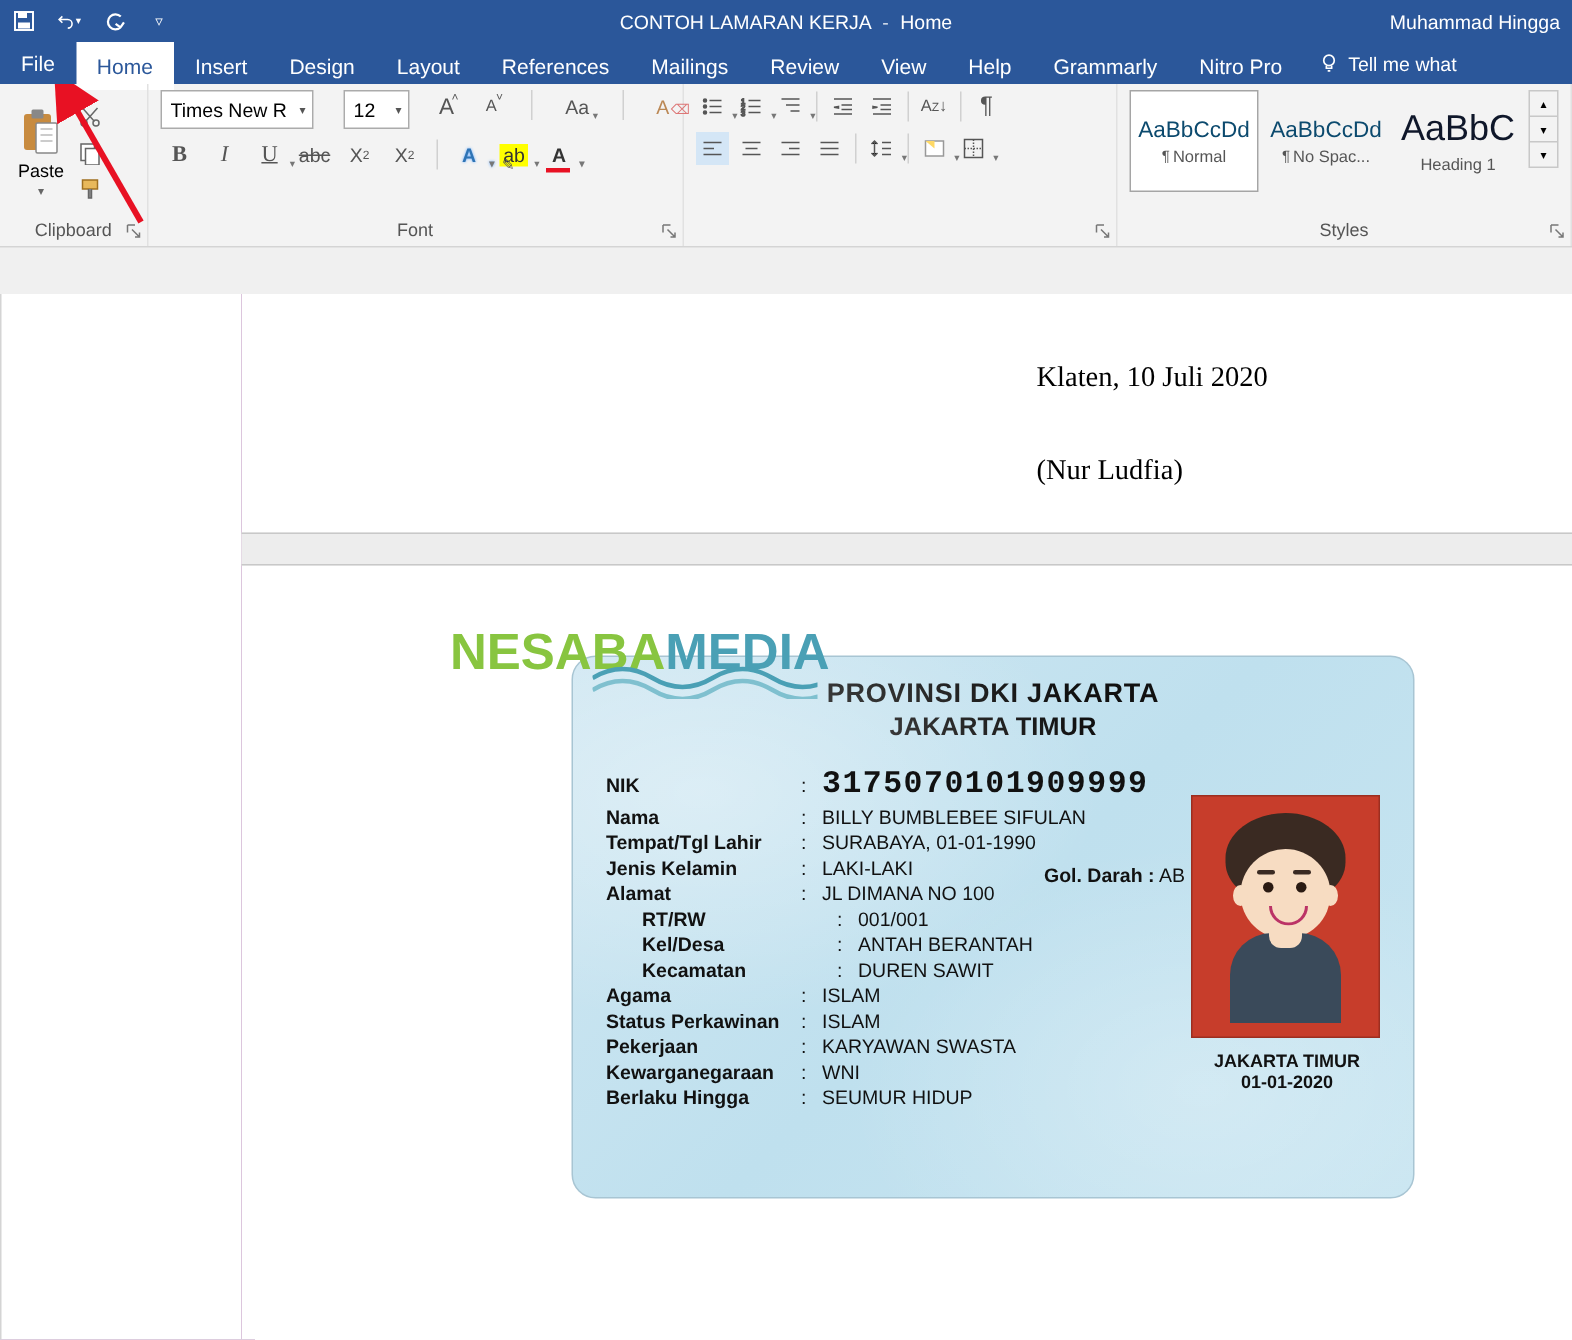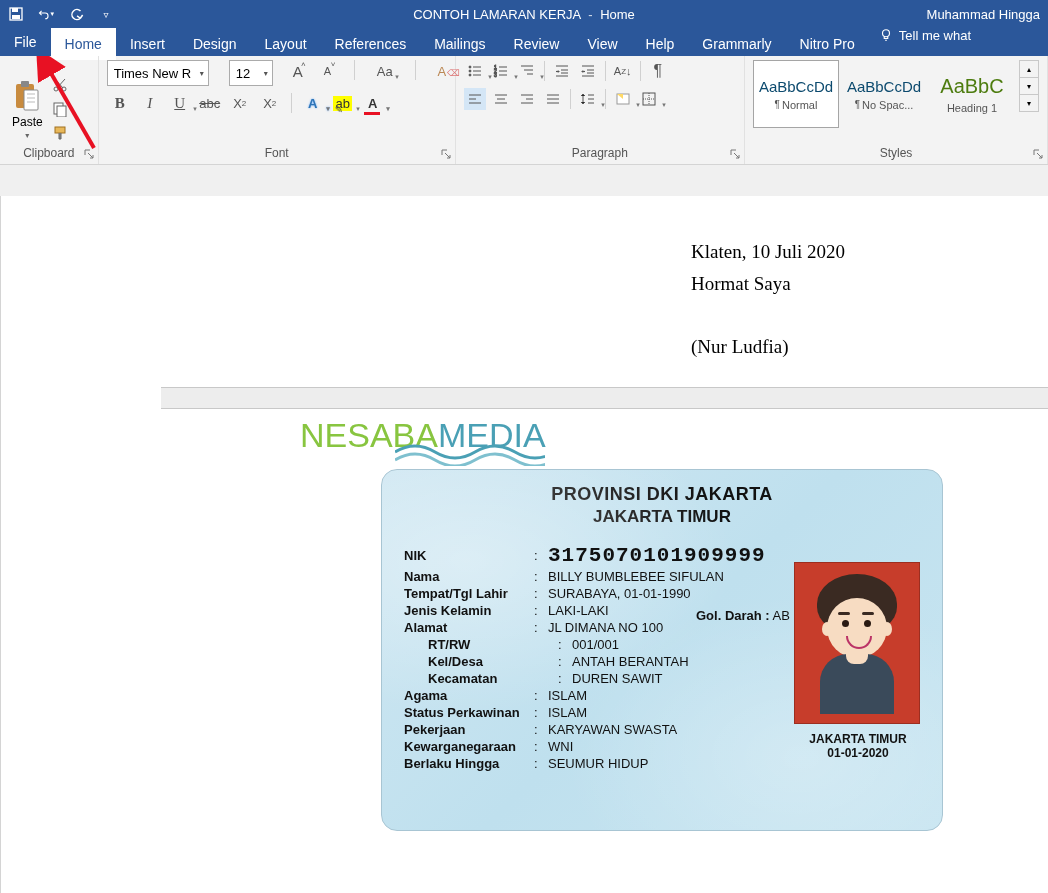--- a/index.html
+++ b/index.html
@@ -11,37 +11,37 @@
 .qat .qicon{width:16px;height:16px;display:flex;align-items:center;justify-content:center;cursor:pointer;font-size:14px}
 .doc-title{position:absolute;left:50%;transform:translateX(-50%);font-size:13px;white-space:nowrap}
 .doc-title .sep{opacity:.8;margin:0 4px}
 .user-name{margin-left:auto;font-size:13px}
 
 
 .tabs{height:28px;background:#2b579a;display:flex;align-items:stretch;color:#fff}
 .tab{padding:16px 14px;display:flex;align-items:center;cursor:pointer;font-size:14px;white-space:nowrap}
 .tab.active{background:#fff;color:#2b579a}
 .tab.file{padding:0 14px}
-.tell-me{display:flex;align-items:flex-start;gap:6px;padding:0 10px;cursor:text}
+.tell-me{display:flex;align-items:center;gap:6px;padding:0 10px;cursor:text}
 .tell-me svg{width:14px;height:14px}
 
 
 .red-arrow{position:absolute;left:36px;top:56px;width:70px;height:100px;z-index:50;pointer-events:none}
 
 
 .ribbon{height:108px;background:#f3f3f3;border-bottom:1px solid #d4d4d4;display:flex}
 .group{display:flex;flex-direction:column;border-right:1px solid #e1e1e1;padding:4px 8px 0 8px;position:relative}
 .group-body{flex:1;display:flex;align-items:flex-start}
 .group-label{text-align:center;font-size:12px;color:#555;height:22px;line-height:22px;position:relative}
 .group-launcher{position:absolute;right:2px;bottom:3px;width:14px;height:14px;cursor:pointer;display:flex;align-items:center;justify-content:center}
 .group-launcher svg{width:10px;height:10px}
 
 
 .clip{width:90px}
-.clip-body{display:flex;gap:4px;align-items:flex-end}
+.clip-body{display:flex;gap:4px;align-items:center}
 .paste-btn{display:flex;flex-direction:column;align-items:center;gap:2px;cursor:pointer;padding:2px 4px}
 .paste-btn .board{width:30px;height:34px;display:flex;align-items:center;justify-content:center}
 .paste-caret{font-size:8px;color:#666}
 .clip-side{display:flex;flex-direction:column;gap:6px;padding-top:2px}
 .clip-side .sicon{width:18px;height:18px;cursor:pointer;display:flex;align-items:center;justify-content:center}
 
 
 .font{width:340px}
 .font-rows{display:flex;flex-direction:column;gap:6px;width:100%}
 .font-row1{display:flex;gap:20px}
@@ -59,38 +59,38 @@
 .para{width:300px}
 .para-rows{display:flex;flex-direction:column;gap:6px;width:100%}
 .para-row{display:flex;align-items:center;gap:4px}
 
 
 .stylesg{flex:1}
 .styles-body{display:flex;align-items:flex-start;gap:2px;position:relative}
 .style-item{width:84px;height:66px;border:1px solid transparent;display:flex;flex-direction:column;align-items:center;justify-content:center;cursor:pointer;gap:4px}
 .style-item.sel{border:1px solid #a5a5a5;background:#fff}
 .style-prev{font-size:15px;color:#0c4a6e}
-.style-prev.h1{color:#4d7c0f;font-size:20px}
+.style-prev.h1{color:#0f172a;font-size:24px}
 .style-lbl{font-size:11px;color:#555;display:flex;align-items:center;gap:2px}
 .style-lbl .pilcrow{font-size:10px}
 .styles-more{width:18px;display:flex;flex-direction:column;border:1px solid #c8c8c8;margin-left:2px}
 .styles-more div{height:16px;display:flex;align-items:center;justify-content:center;font-size:8px;cursor:pointer;border-bottom:1px solid #c8c8c8}
 .styles-more div:last-child{border-bottom:0}
 
 
 .doc-area{position:absolute;top:196px;left:0;right:0;bottom:0;background:#701a75;display:flex}
 .ruler-pad{width:160px;background:#fff;border-left:1px solid #d4d4d4}
 .pages{flex:1;background:#fff;position:relative}
 .page1{padding:40px 60px 24px 60px;font-family:"Times New Roman",serif;font-size:19px;color:#000;line-height:1.7}
 .page1 .right-block{margin-left:470px}
 .page-gap{height:20px;background:#ededed;border-top:1px solid #c8c8c8;border-bottom:1px solid #c8c8c8}
 .page2{padding:60px 60px 40px 220px;position:relative}
 
 
-.watermark{position:absolute;left:300px;top:416px;font-size:34px;font-weight:400;letter-spacing:0;z-index:30;pointer-events:none}
+.watermark{position:absolute;left:300px;top:416px;font-size:34px;font-weight:700;letter-spacing:0;z-index:30;pointer-events:none}
 .watermark .w1{color:#88c540}
 .watermark .w2{color:#4aa0b5}
 .watermark .under{position:absolute;left:95px;top:22px}
 
 
 .ktp{width:560px;height:360px;background:linear-gradient(135deg,#cfe7f2 0%,#bfe0ee 50%,#c8e5f1 100%);border-radius:16px;border:1px solid #a8c5d3;position:relative;font-family:Arial,sans-serif;color:#111;overflow:hidden}
 .ktp::before{content:"";position:absolute;inset:0;background:radial-gradient(ellipse at 15% 25%,rgba(255,255,255,.35),transparent 40%),radial-gradient(ellipse at 75% 80%,rgba(255,255,255,.25),transparent 40%)}
 .ktp-head{text-align:center;padding-top:14px;font-weight:700}
 .ktp-prov{font-size:18px;letter-spacing:.5px}
 .ktp-kota{font-size:17px;margin-top:2px}
@@ -386,21 +386,20 @@
               <svg width="16" height="16" viewBox="0 0 16 16" stroke="#555" fill="none">
                 <rect x="2" y="2" width="12" height="12"></rect>
                 <line x1="2" y1="8" x2="14" y2="8" stroke-dasharray="1 1"></line>
                 <line x1="8" y1="2" x2="8" y2="14" stroke-dasharray="1 1"></line>
               </svg>
               <span class="sub-caret">▾</span>
             </span>
       </div>
     </div>
       </div>
-    <div class="group-label">Paragraph</div>
     <span class="group-launcher">
         <svg viewBox="0 0 10 10" stroke="#777" fill="none">
           <path d="M1 1h5M1 1v5M4 4l5 5M9 6v3h-3"></path>
         </svg>
       </span>
   </div>
 
   <div class="group stylesg">
     <div class="group-body styles-body">
       <div class="style-item sel">
@@ -447,21 +446,20 @@
     </svg>
 </div>
 
 <div class="doc-area">
   <div class="ruler-pad"></div>
   <div class="pages">
 
     <div class="page1">
       <div class="right-block">
         <div>Klaten, 10 Juli 2020</div>
-        <div>Hormat Saya</div>
         <div style="height:30px"></div>
         <div>(Nur Ludfia)</div>
       </div>
     </div>
 
     <div class="page-gap"></div>
 
     <div class="page2">
       <div class="ktp">
         <div class="ktp-head">

